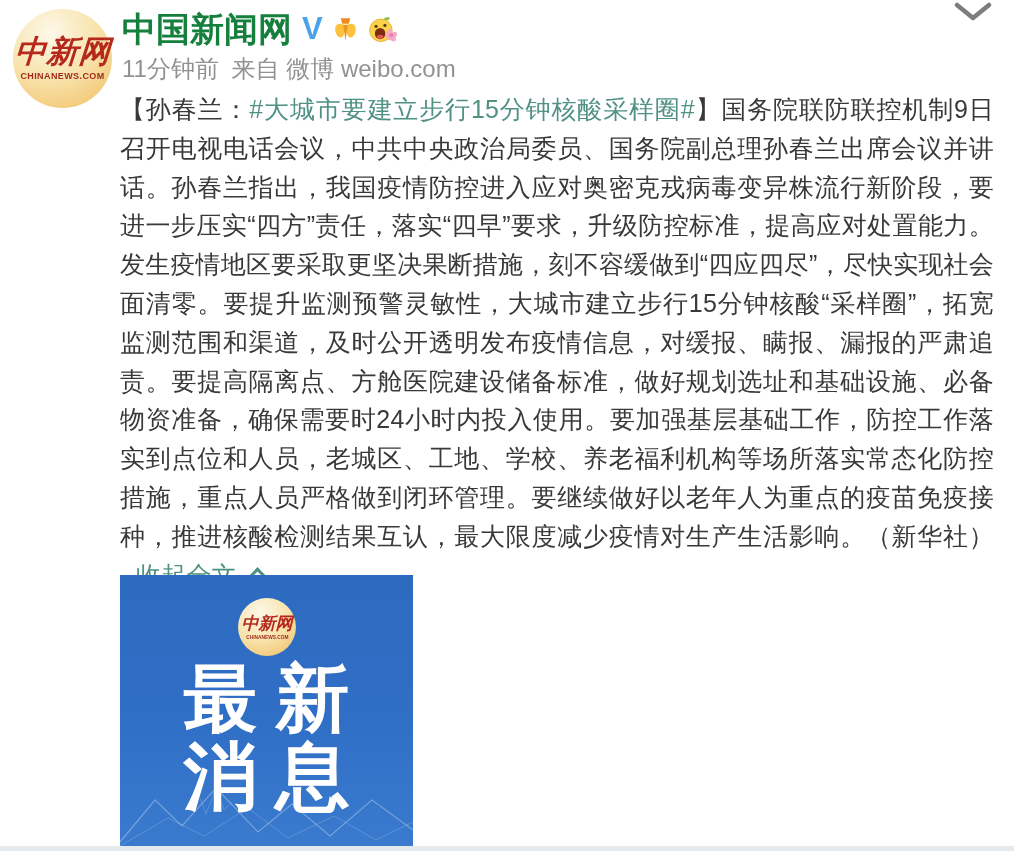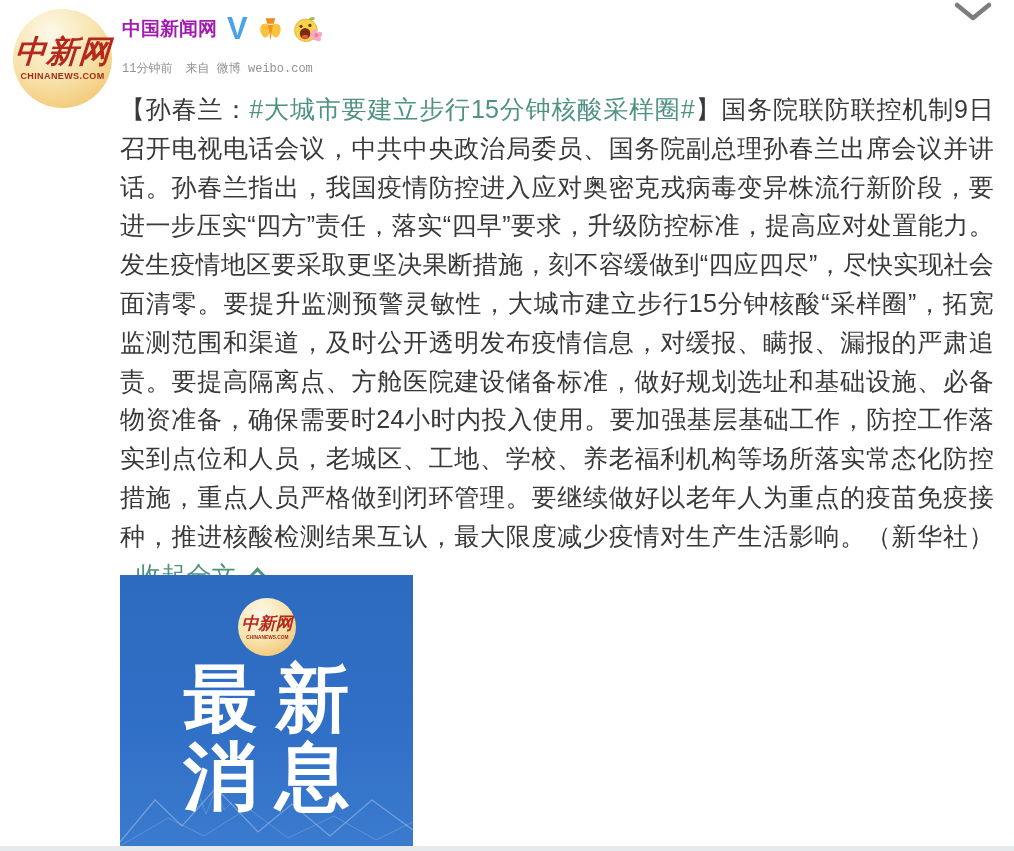--- a/index.html
+++ b/index.html
@@ -24,30 +24,30 @@
   }
   .avatar-en {
     color:#9e2c1c; font-size:9px; font-weight:bold; letter-spacing:0.4px; margin-top:3px;
   }
 
   .author-row {
     position:absolute; left:122px; top:11px; height:36px;
     display:flex; align-items:center;
   }
   .author-name {
-    color:#a21caf; font-size:19px; font-weight:bold; line-height:34px; cursor:pointer;
+    color:#15803d; font-size:34px; font-weight:bold; line-height:34px; cursor:pointer;
   }
   .verified-v {
     color:#49a2ec; font-size:31px; font-weight:900; margin-left:10px; line-height:30px;
   }
   .badge { margin-left:8px; width:29px; height:29px; display:inline-block; }
 
   .meta-row {
     position:absolute; left:122px; top:57px;
-    color:#929292; font-size:12px; line-height:24px;font-family:Liberation Mono, monospace;
+    color:#929292; font-size:24px; line-height:24px;
   }
   .meta-row span { margin-right:6px; }
 
   .post-menu {
     position:absolute; left:952px; top:1px; width:42px; height:26px; cursor:pointer;
   }
 
   
   .content {
     position:absolute; left:120px; top:90px; width:874px;

